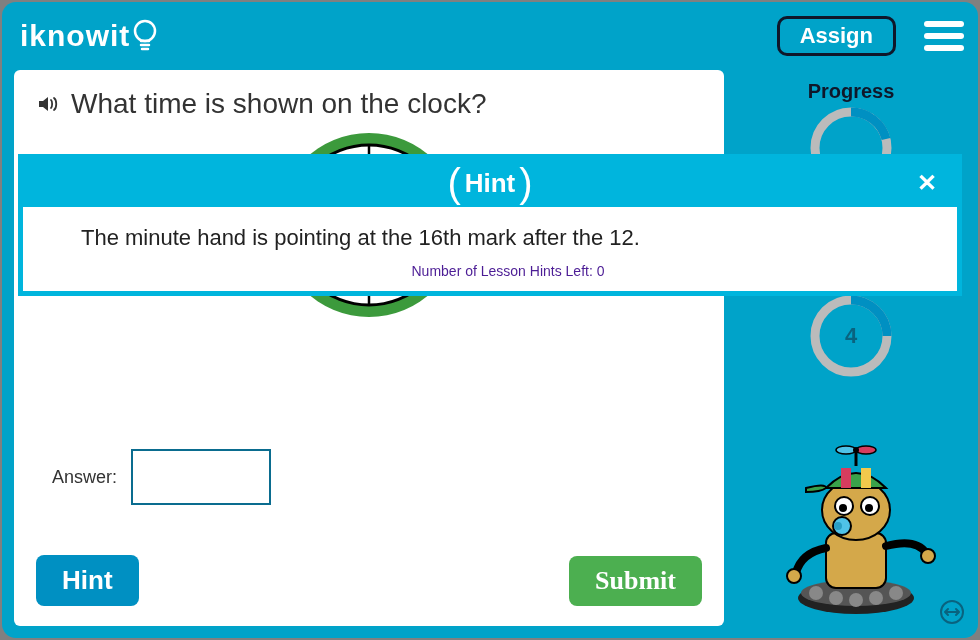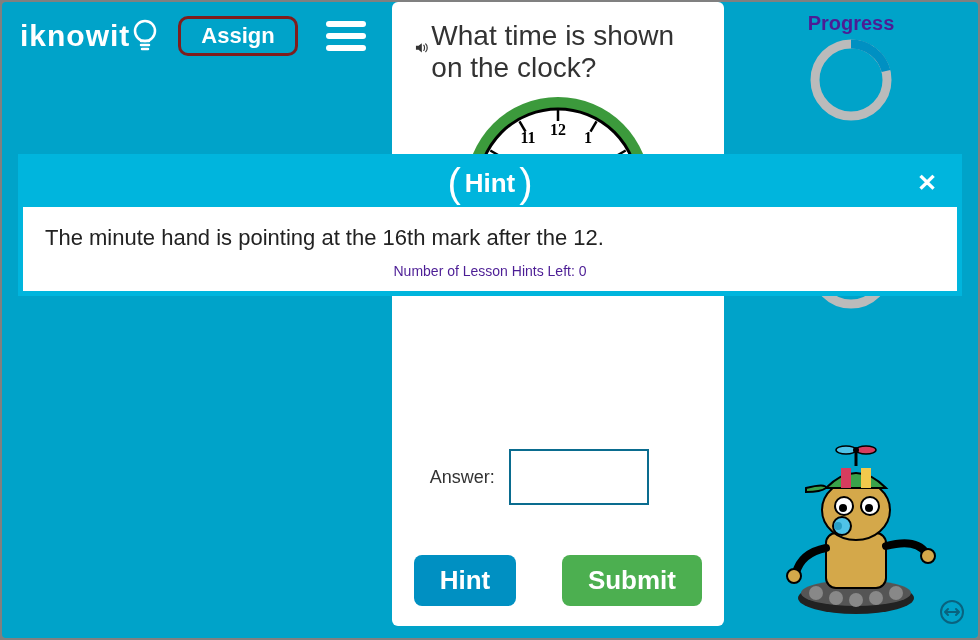--- a/index.html
+++ b/index.html
@@ -8,23 +8,23 @@
     background: #808080;
     width: 980px;
     height: 640px;
     overflow: hidden;
     position: relative;
   }
   .app-frame {
     position: absolute;
     top: 2px; left: 2px; right: 2px; bottom: 2px;
     background: #00a3c9;
-    border-radius: 4px;
-    display: flex;
-    flex-direction: row;
+    border-radius: 14px;
+    display: flex;
+    flex-direction: column;
   }
   
   .header {
     height: 68px;
     display: flex;
     align-items: center;
     padding: 0 14px 0 18px;
     gap: 10px;
   }
   .logo {
@@ -68,21 +68,21 @@
     width: 10px; height: 10px;
     background: #fff;
     border-radius: 50%;
   }
   .lesson-title {
     color: #333;
     font-size: 19px;
   }
   .header-spacer { flex: 1; }
   .assign-btn {
-    border: 3px solid #7f1d1d;
+    border: 3px solid #0f172a;
     color: #fff;
     background: transparent;
     font-size: 22px;
     font-weight: 600;
     padding: 4px 20px;
     border-radius: 10px;
     cursor: pointer;
   }
   .menu-btn {
     width: 40px; height: 40px;
@@ -110,21 +110,21 @@
     background: #fff;
     border-radius: 6px;
     padding: 18px 22px 20px 22px;
     position: relative;
     display: flex;
     flex-direction: column;
   }
   .question-row {
     display: flex;
     align-items: center;
-    gap: 2px;
+    gap: 11px;
   }
   .speaker-icon {
     width: 24px; height: 24px;
     cursor: pointer;
   }
   .question-text {
     font-size: 28px;
     color: #333;
   }
   .clock-area {
@@ -166,32 +166,32 @@
   .hint-btn, .submit-btn {
     border: none;
     color: #fff;
     font-size: 26px;
     font-weight: 700;
     padding: 10px 26px;
     border-radius: 8px;
     cursor: pointer;
   }
   .hint-btn { background: #0090c2; }
-  .submit-btn { background: #4caf50; }
+  .submit-btn { background: #4caf50; font-family: Liberation Serif, serif; }
   
   .sidebar {
     width: 242px;
     display: flex;
     flex-direction: column;
     align-items: center;
     padding: 10px 0 0 12px;
     position: relative;
   }
   .progress-label {
-    color: #4c1d95;
+    color: #0f172a;
     font-size: 20px;
     font-weight: 700;
     margin-bottom: 2px;
   }
   .progress-ring, .score-ring {
     position: relative;
     width: 86px; height: 86px;
     margin-bottom: 12px;
   }
   .ring-text {
@@ -255,20 +255,21 @@
     right: 20px;
     top: 50%;
     transform: translateY(-50%);
     color: #fff;
     font-size: 24px;
     font-weight: 700;
     cursor: pointer;
   }
   .hint-body {
     padding: 18px 22px 12px 22px;
+    margin-left: 36px;
   }
   .hint-text {
     font-size: 22px;
     color: #222;
     margin-bottom: 12px;
   }
   .hints-left {
     text-align: center;
     font-size: 14px;
     color: #4c1d95;

